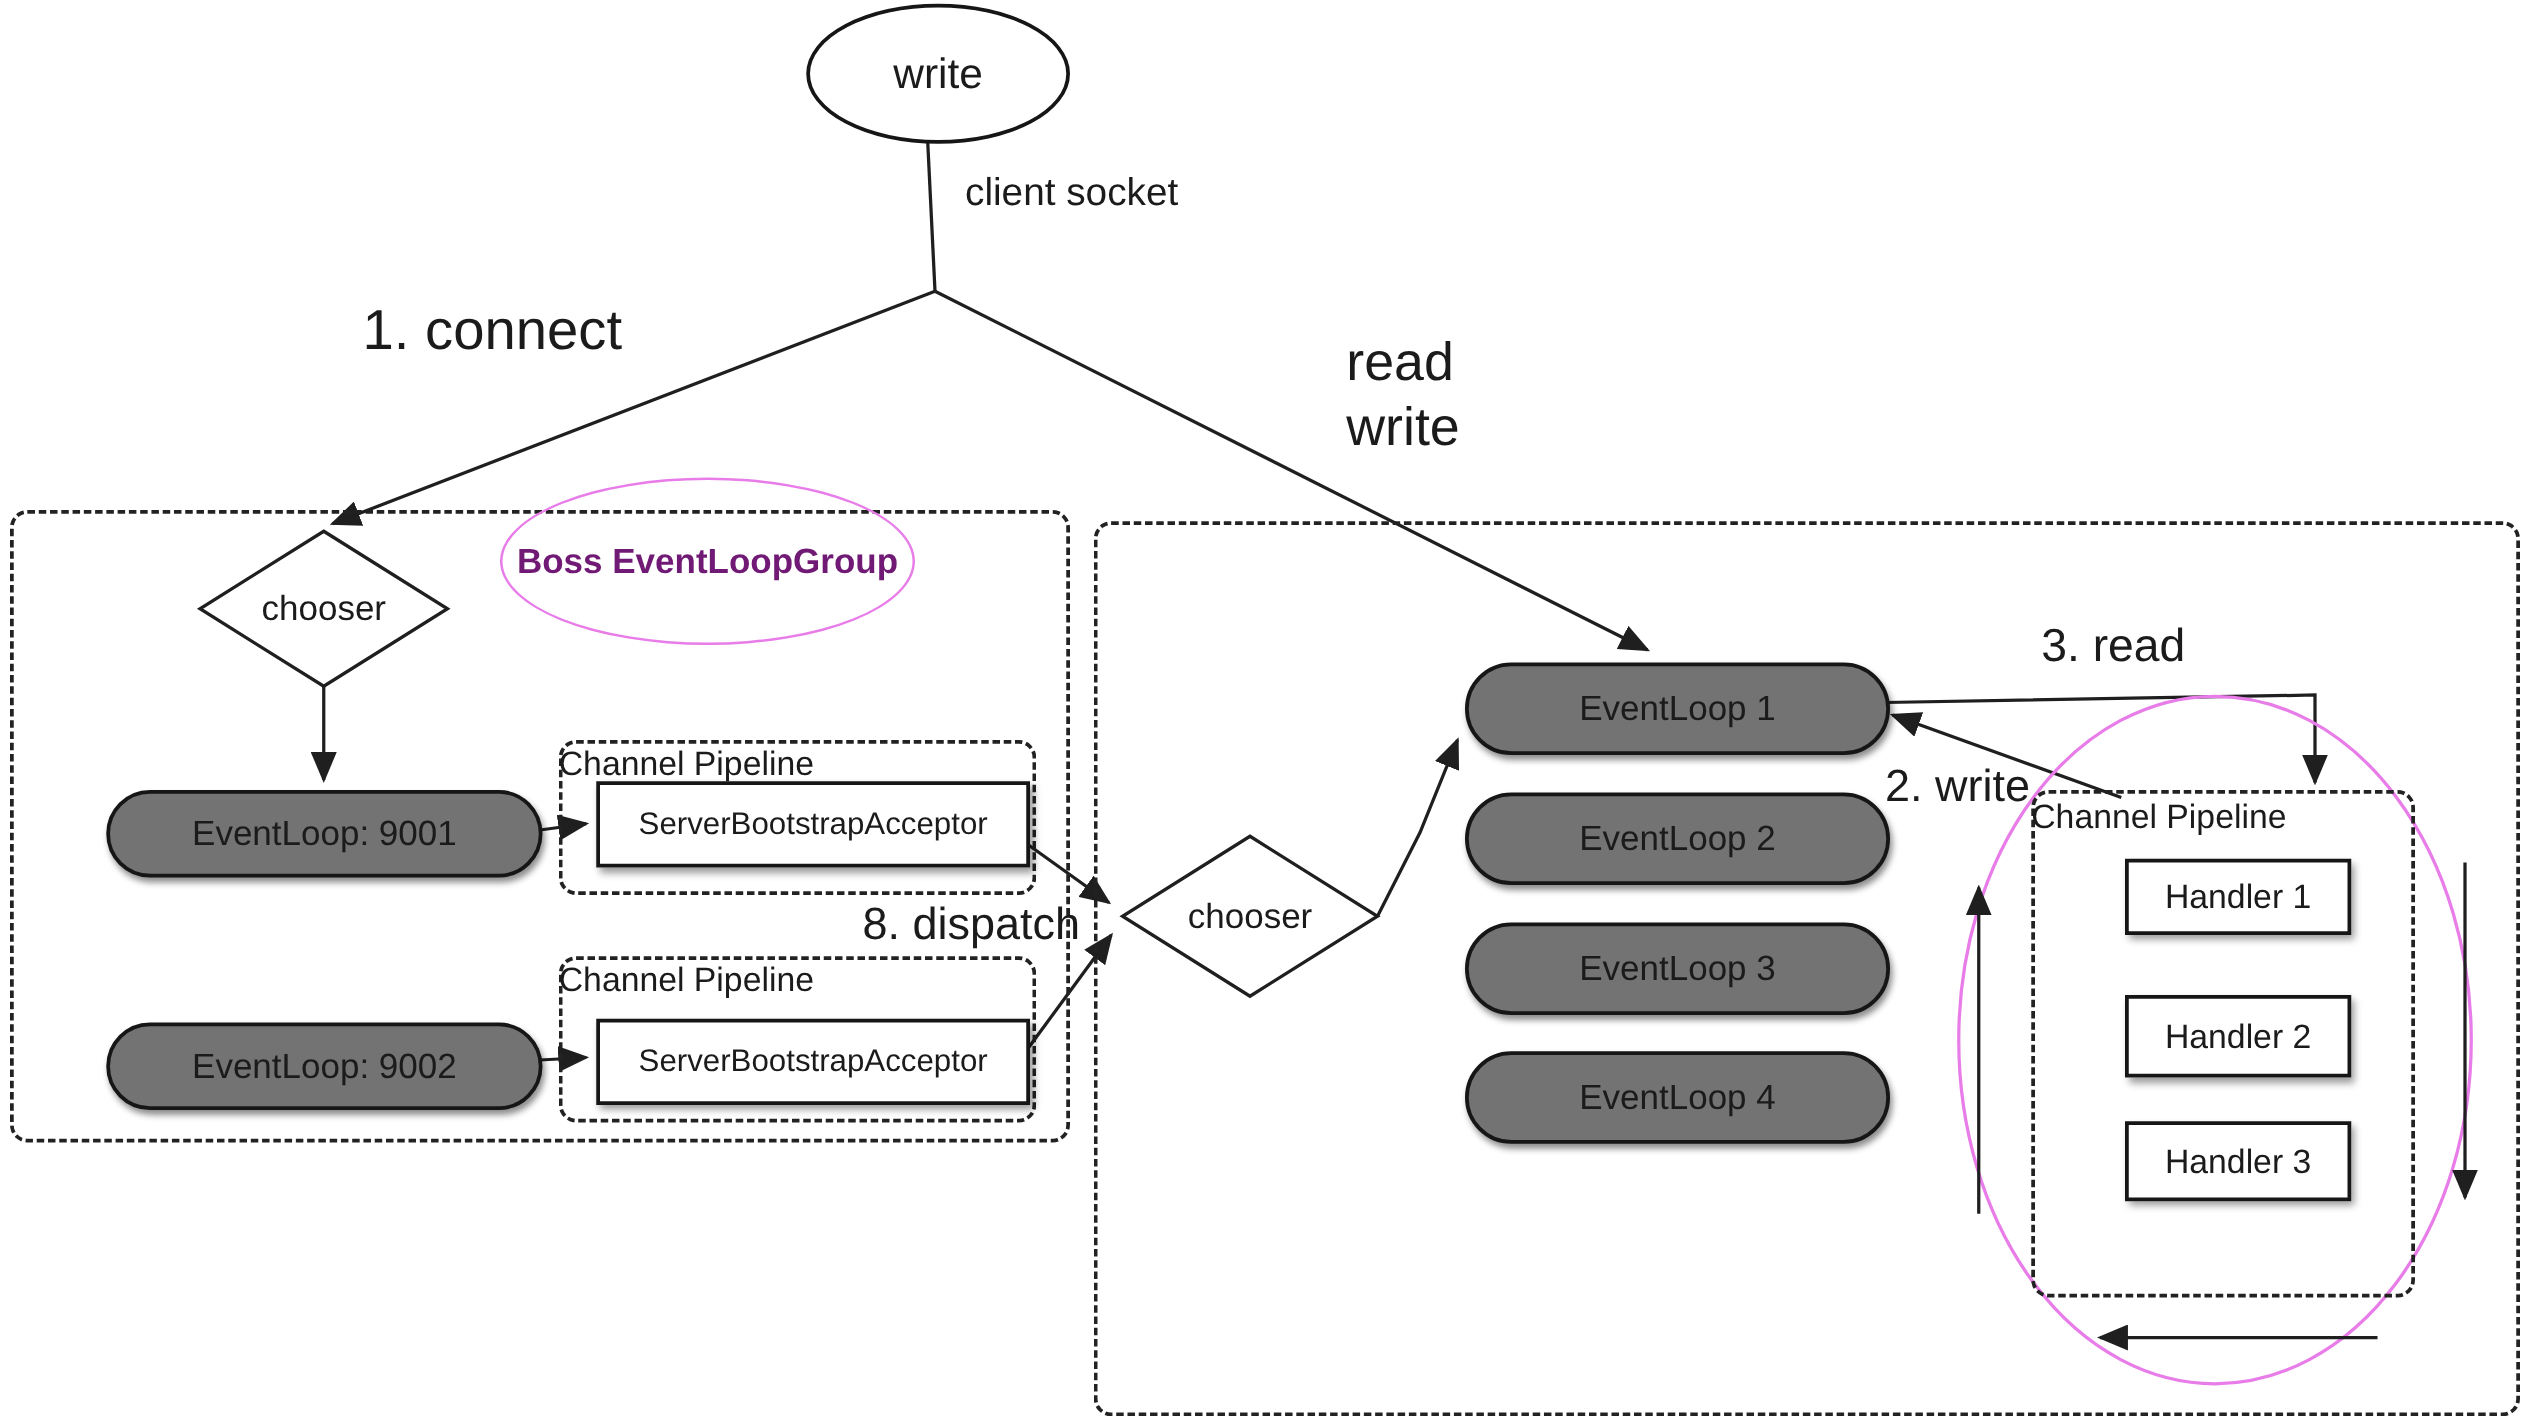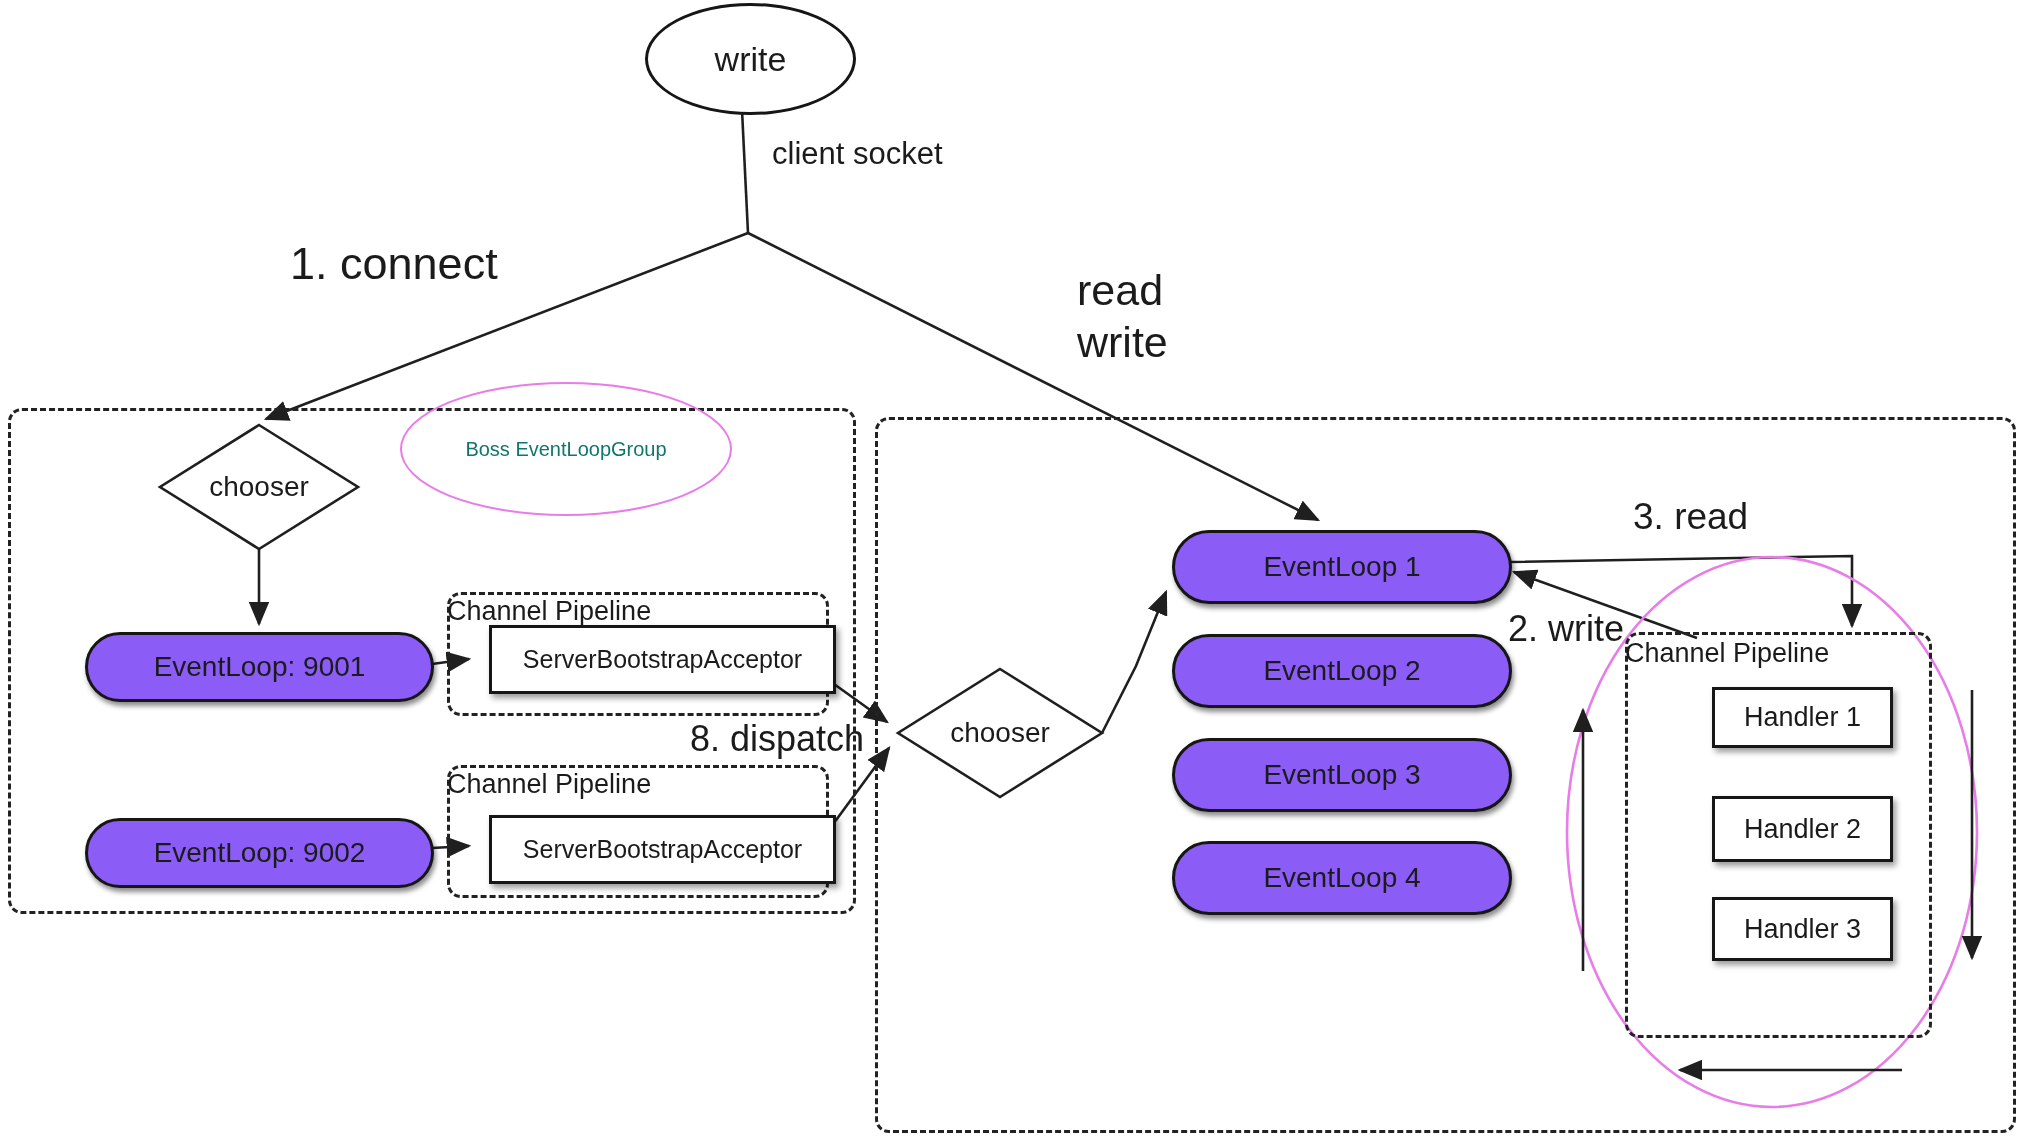--- a/index.html
+++ b/index.html
@@ -7,28 +7,28 @@
   .canvas{position:relative;width:2020px;height:1138px;background:#fff;overflow:hidden;
           font-family:"Liberation Sans",sans-serif;color:#1b1b1b;}
   .abs{position:absolute;}
   svg.layer{position:absolute;left:0;top:0;z-index:1;}
   .layer path, .layer polygon{stroke:var(--line);stroke-width:2.6;fill:none;}
   .layer polygon{fill:#ffffff;}
   .layer ellipse{stroke:var(--highlight);stroke-width:2.6;fill:none;}
   #arrowhead path{fill:var(--line);stroke:none;}
   .node,.lbl{z-index:2;}
   .flexc{display:flex;align-items:center;justify-content:center;text-align:center;}
-  .pill{background:#8b5cf6;border:3px solid #161616;border-radius:44px;
+  .pill{background:#737373;border:3px solid #161616;border-radius:44px;
         box-shadow:2px 4px 5px rgba(0,0,0,0.45);font-size:28px;text-align:right;}
   .rect{background:#fff;border:3px solid #161616;
-        box-shadow:3px 4px 6px rgba(0,0,0,0.40);margin-left:12px;}
+        box-shadow:3px 4px 6px rgba(0,0,0,0.40);}
   .dash{border:3px dashed #222;border-radius:14px;background:transparent;z-index:2;}
   .oval{background:#fff;border:3px solid #161616;border-radius:50%;font-size:34px;}
   .oval-pink{background:transparent;border:2.5px solid var(--highlight);border-radius:50%;
-             font-size:20px;color:#0f766e;z-index:2;}
+             font-size:28px;color:#701a75;z-index:2;font-weight:bold;}
   .lbl{position:absolute;white-space:nowrap;}
   .pipe-title{font-size:27px;text-align:left;}
   .big{font-size:45px;}
   .mid{font-size:36px;}
   .chooser-lbl{font-size:28px;}
 </style>
 </head>
 <body>
 
 <div class="canvas">

